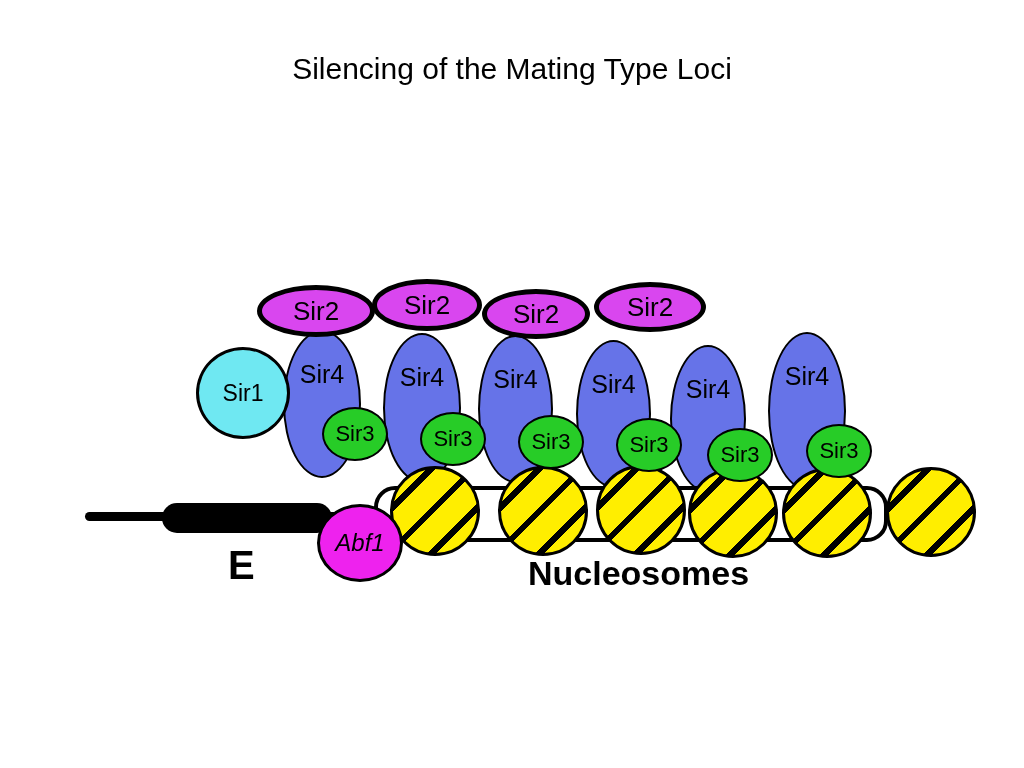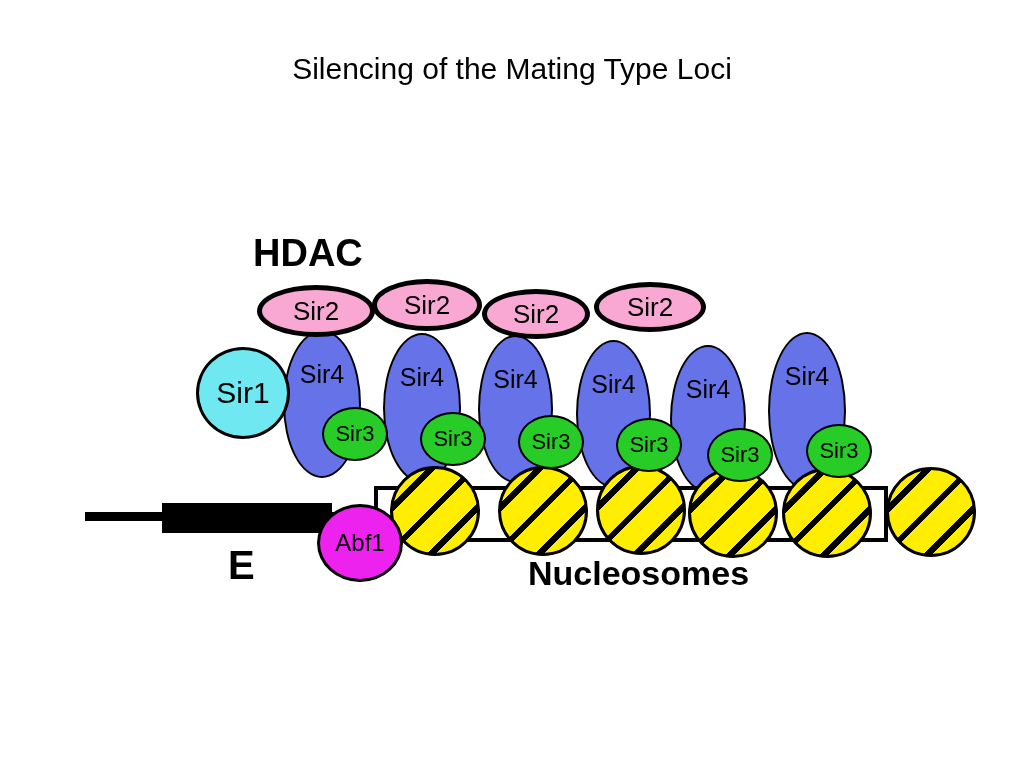--- a/index.html
+++ b/index.html
@@ -1,15 +1,15 @@
 <!DOCTYPE html>
 <html style="--sir4: #6673E8; --sir1: #6FE8F2; --sir3: #27CC27; --orc: #F47B20; --rap1: #EE0A0A; --abf1: #EE22EE; --nucleosome: #FFEE00; --outline: #000000;"><head>
 <meta charset="utf-8">
 <style>
-  * { margin:0; padding:0; box-sizing:border-box; }
+  * { margin:0; padding:0; box-sizing:border-box;border-radius:21px; }
   html,body { background:#ffffff; }
   body { font-family:"Liberation Sans", sans-serif; color:#000; }
 
   .stage { position:relative; width:1024px; height:768px; background:#fff; overflow:hidden; }
   .abs { position:absolute; }
 
   .title {
     left:0; top:52px; width:1024px; text-align:center;
     font-size:30px; font-weight:normal; z-index:9;
   }
@@ -39,40 +39,40 @@
     align-items:flex-start; padding-top:28px;
   }
   .sir4-1 { left:283px; top:330px; width:78px; height:148px; }
   .sir4-2 { left:383px; top:333px; width:78px; height:150px; }
   .sir4-3 { left:478px; top:335px; width:75px; height:148px; }
   .sir4-4 { left:576px; top:340px; width:75px; height:148px; }
   .sir4-5 { left:670px; top:345px; width:76px; height:148px; }
   .sir4-6 { left:768px; top:332px; width:78px; height:158px; }
 
   
-  .sir2 { background:#f9a8d4; border:5px solid var(--outline,#000); z-index:8; font-size:26px; }
+  .sir2 { background:#d946ef; border:5px solid var(--outline,#000); z-index:8; font-size:26px; }
   .sir2-1 { left:257px; top:285px; width:118px; height:52px; }
   .sir2-2 { left:372px; top:279px; width:110px; height:52px; }
   .sir2-3 { left:482px; top:289px; width:108px; height:50px; }
   .sir2-4 { left:594px; top:282px; width:112px; height:50px; }
 
   
   .sir3 { background:var(--sir3,#22CC22); border:2px solid var(--outline,#000); z-index:6; font-size:22px; }
   .sir3-1 { left:322px; top:407px; width:66px; height:54px; }
   .sir3-2 { left:420px; top:412px; width:66px; height:54px; }
   .sir3-3 { left:518px; top:415px; width:66px; height:54px; }
   .sir3-4 { left:616px; top:418px; width:66px; height:54px; }
   .sir3-5 { left:707px; top:428px; width:66px; height:54px; }
   .sir3-6 { left:806px; top:424px; width:66px; height:54px; }
 
   
-  .sir1 { left:196px; top:347px; width:94px; height:92px; background:var(--sir1,#66E6F2); border:3px solid var(--outline,#000); z-index:7; font-size:30px; }
+  .sir1 { left:196px; top:347px; width:94px; height:92px; background:var(--sir1,#66E6F2); border:3px solid var(--outline,#000); z-index:7; font-size:23px; }
   .orc  { left:166px; top:436px; width:94px; height:84px; background:var(--orc,#F47B20);  border:3px solid var(--outline,#000); z-index:7; font-size:25px; }
   .rap1 { left:259px; top:440px; width:92px; height:80px; background:var(--rap1,#EE0000); border:3px solid var(--outline,#000); z-index:7; font-size:24px; }
-  .abf1 { left:317px; top:504px; width:86px; height:78px; background:var(--abf1,#EE22EE); border:3px solid var(--outline,#000); z-index:7; font-size:24px; }
+  .abf1 { left:317px; top:504px; width:86px; height:78px; background:var(--abf1,#EE22EE); border:3px solid var(--outline,#000); z-index:7; font-size:24px;font-style:italic; }
 
   
   .nuc {
     width:90px; height:90px; border-radius:50%;
     border:3px solid var(--outline,#000); z-index:5;
     background-color:var(--nucleosome,#FFEE00);
     background-image:repeating-linear-gradient(135deg, transparent 0 24px, #000 24px 30px);
   }
   .nuc-1 { left:390px; top:466px; }
   .nuc-2 { left:498px; top:466px; }
@@ -81,21 +81,20 @@
   .nuc-5 { left:782px; top:468px; }
   .nuc-6 { left:886px; top:467px; }
 </style>
 </head>
 <body>
 
 <div class="stage">
 
   <div class="abs title">Silencing of the Mating Type Loci</div>
 
-  <div class="abs big-label hdac">HDAC</div>
 
   <div class="abs dna-line"></div>
   <div class="abs e-bar"></div>
   <div class="abs wrap-rect"></div>
 
   <div class="abs shape sir4 sir4-1">
       <span>Sir4</span>
     </div>
   <div class="abs shape sir4 sir4-2">
       <span>Sir4</span>

